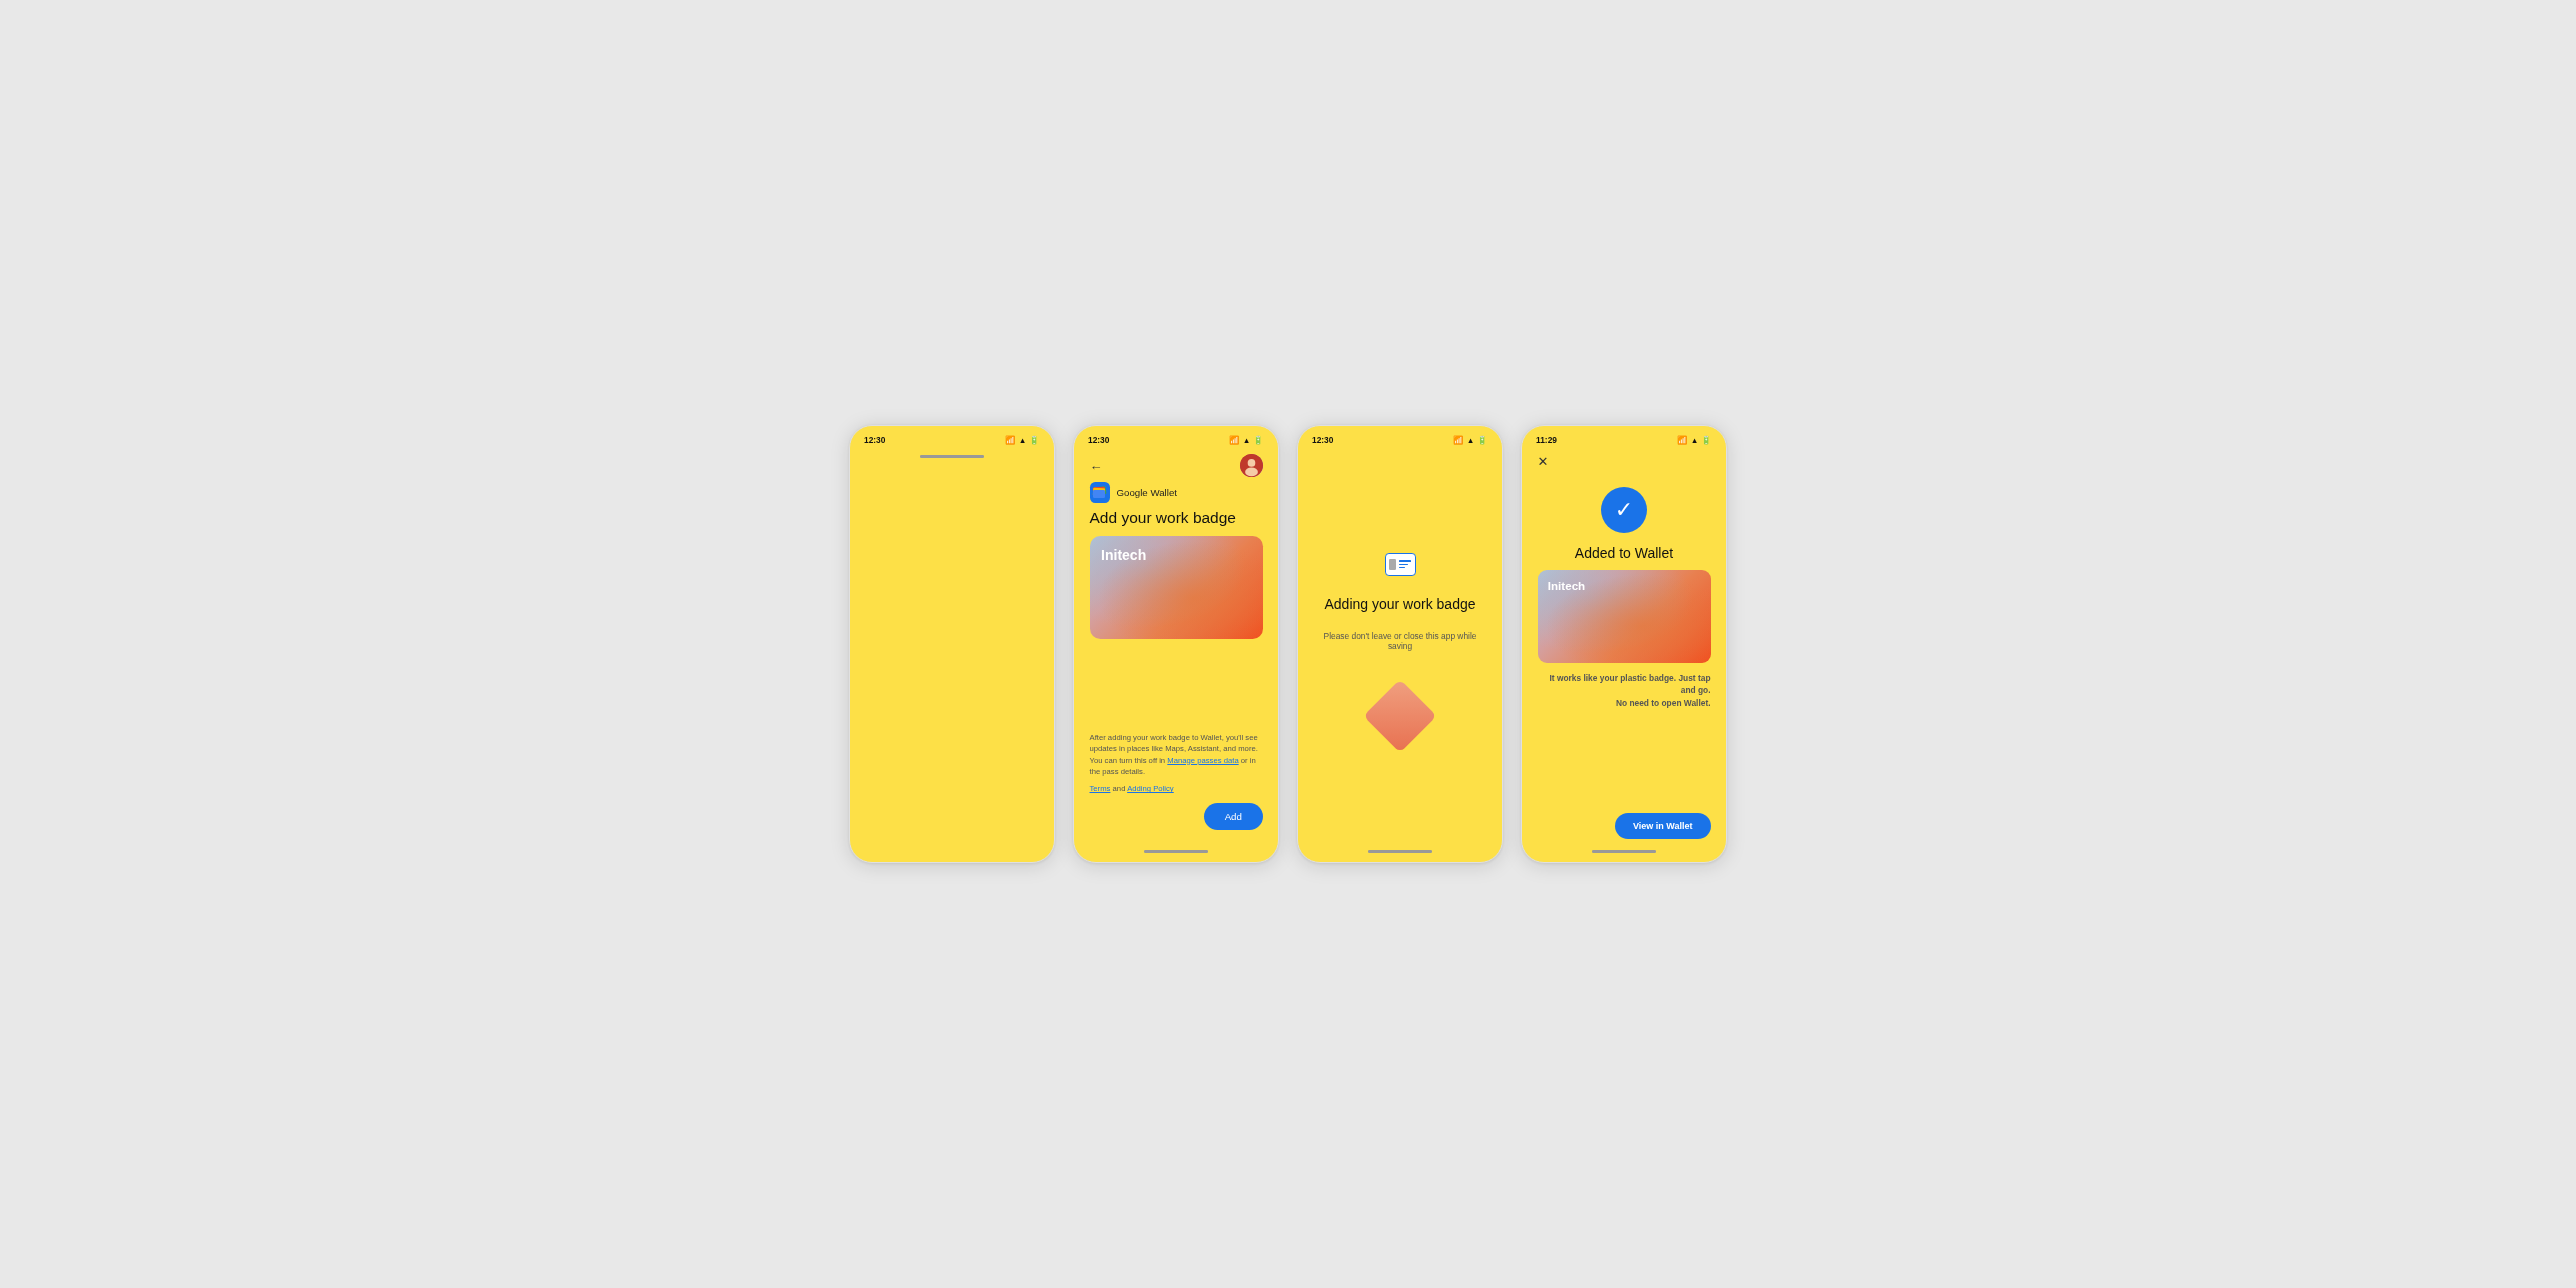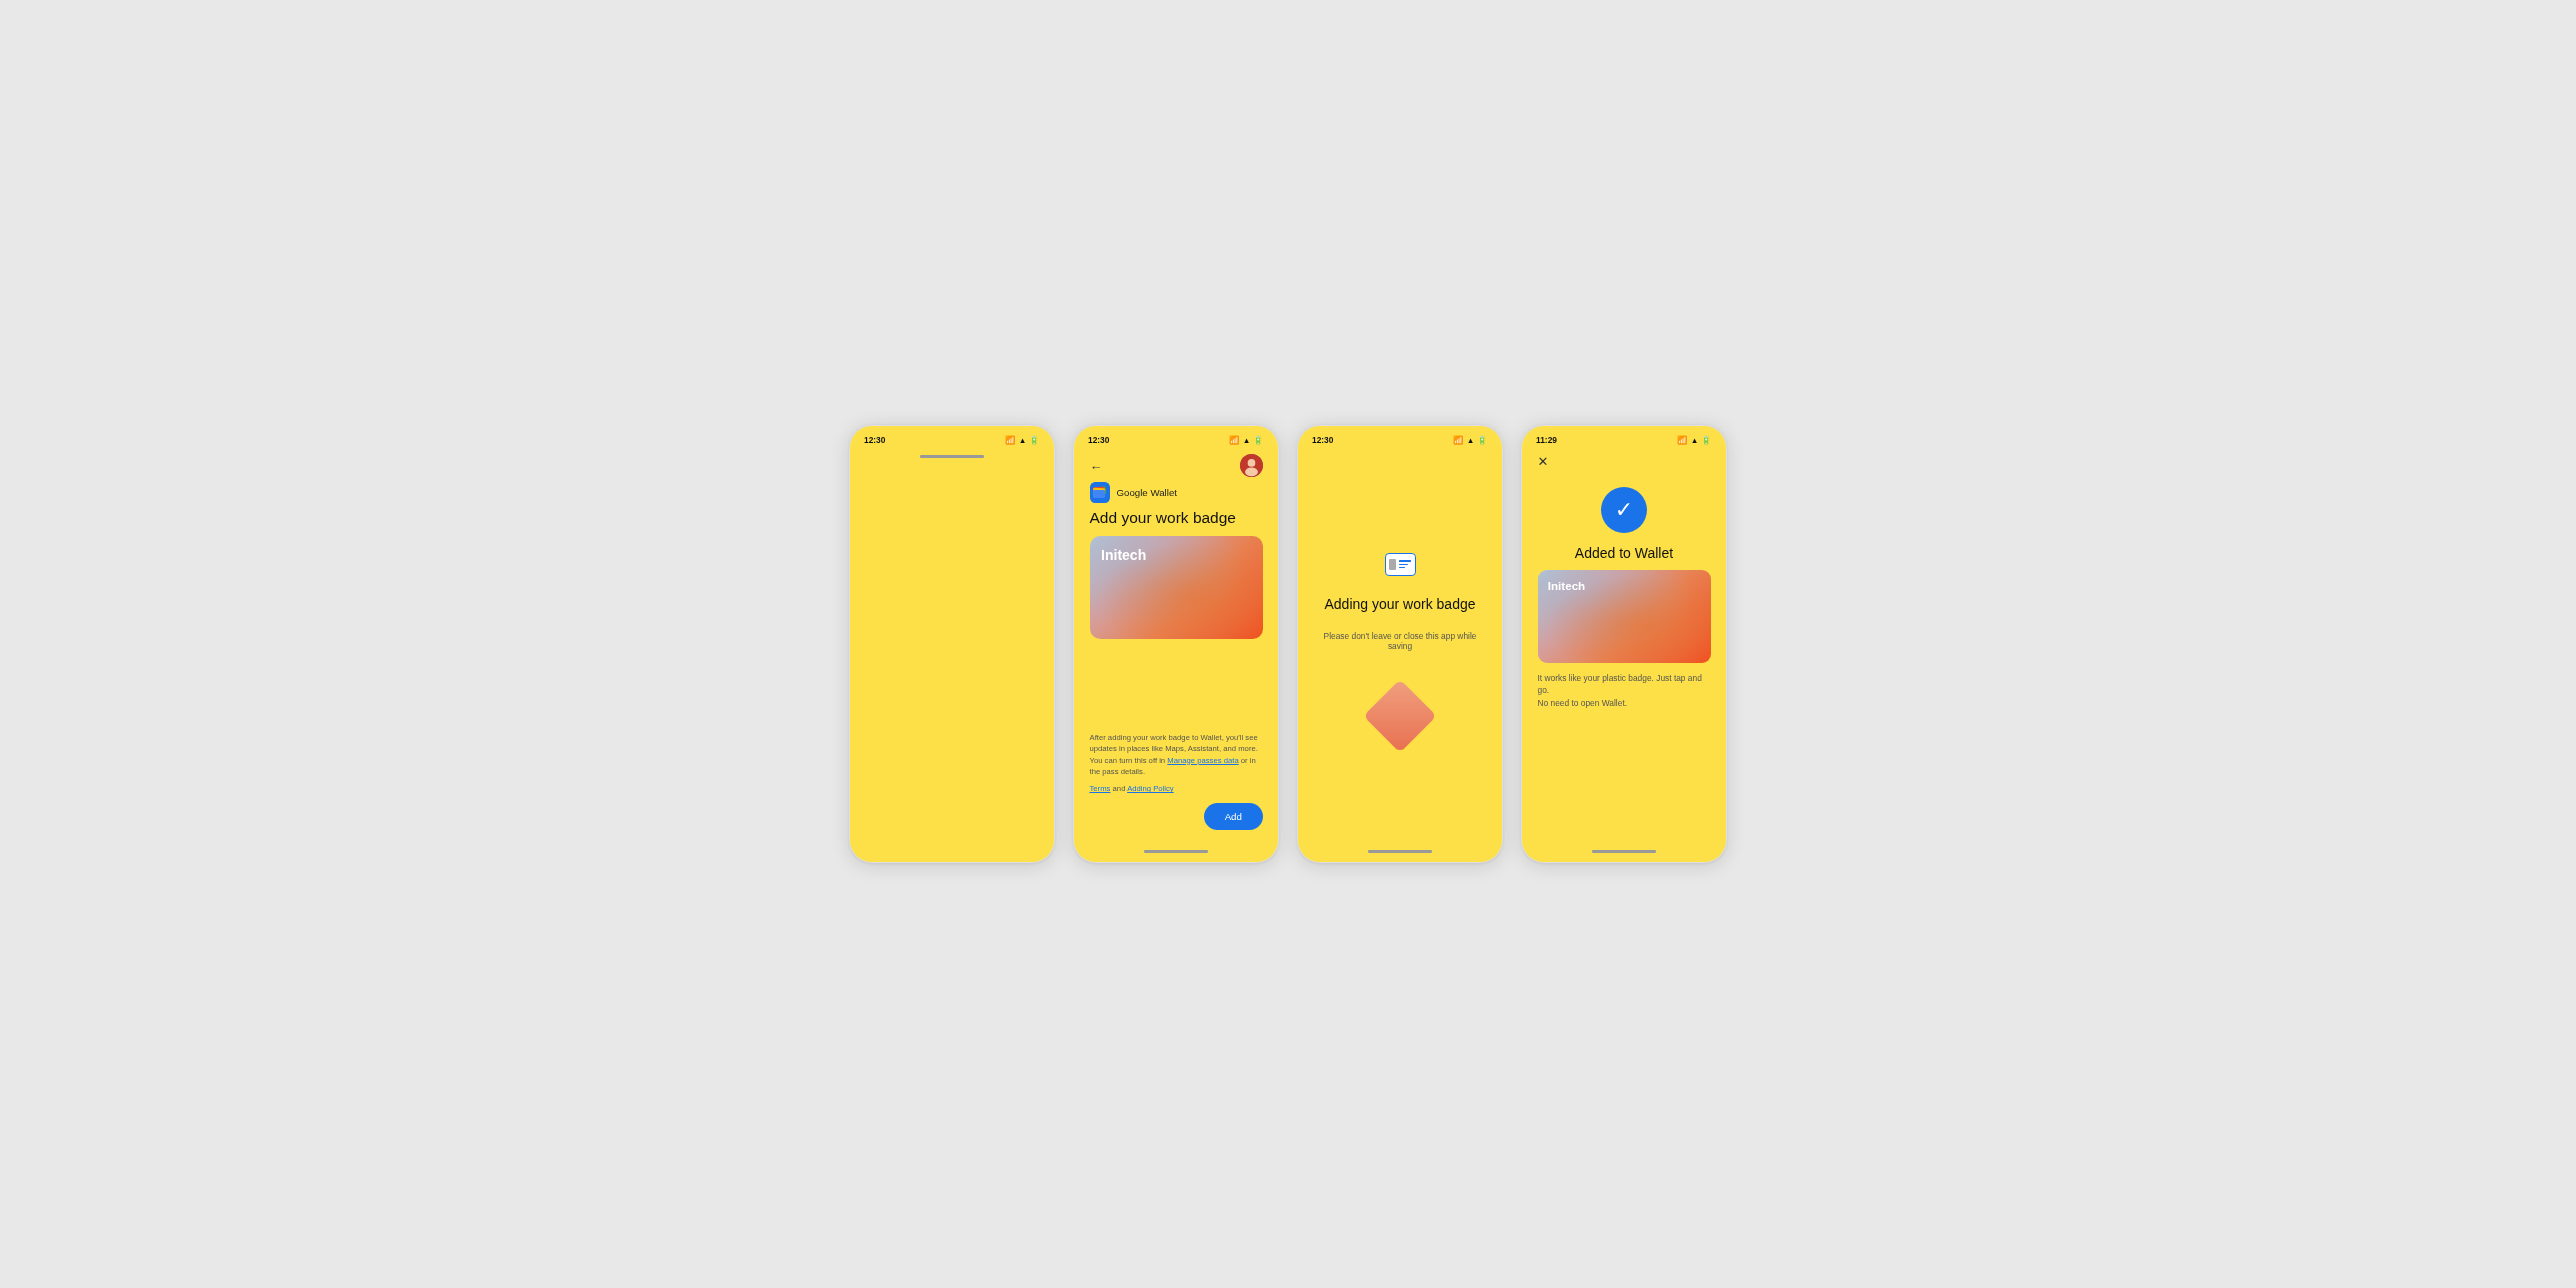--- a/index.html
+++ b/index.html
@@ -369,22 +369,23 @@
     .badge-company-name-small {
       font-size: 11.6px;
       font-weight: 700;
       color: white;
       position: relative;
       z-index: 1;
     }
     .screen4-desc {
       font-size: 8.4px;
       color: #555;
-      text-align: left;
+      text-align: right;
       line-height: 1.5;
+      font-weight: bold;
     }
     .screen4-bottom {
       flex: 1;
       display: flex;
       flex-direction: column;
       justify-content: flex-end;
       align-items: flex-end;
       padding-bottom: 5.2px;
       width: 100%;
     }
@@ -516,20 +517,23 @@
       <div class="screen4-nav">
         <span class="close-btn">✕</span>
       </div>
       <div class="screen4-content">
         <div class="success-circle">✓</div>
         <div class="screen4-title">Added to Wallet</div>
         <div class="badge-card-small">
           <span class="badge-company-name-small">Initech</span>
         </div>
         <div class="screen4-desc">It works like your plastic badge. Just tap and go.<br>No need to open Wallet.</div>
+        <div class="screen4-bottom">
+          <button class="view-wallet-button">View in Wallet</button>
+        </div>
       </div>
     </div>
     <div class="home-indicator">
       <div class="home-indicator-bar"></div>
     </div>
   </div>
 
 </div>
 
 

